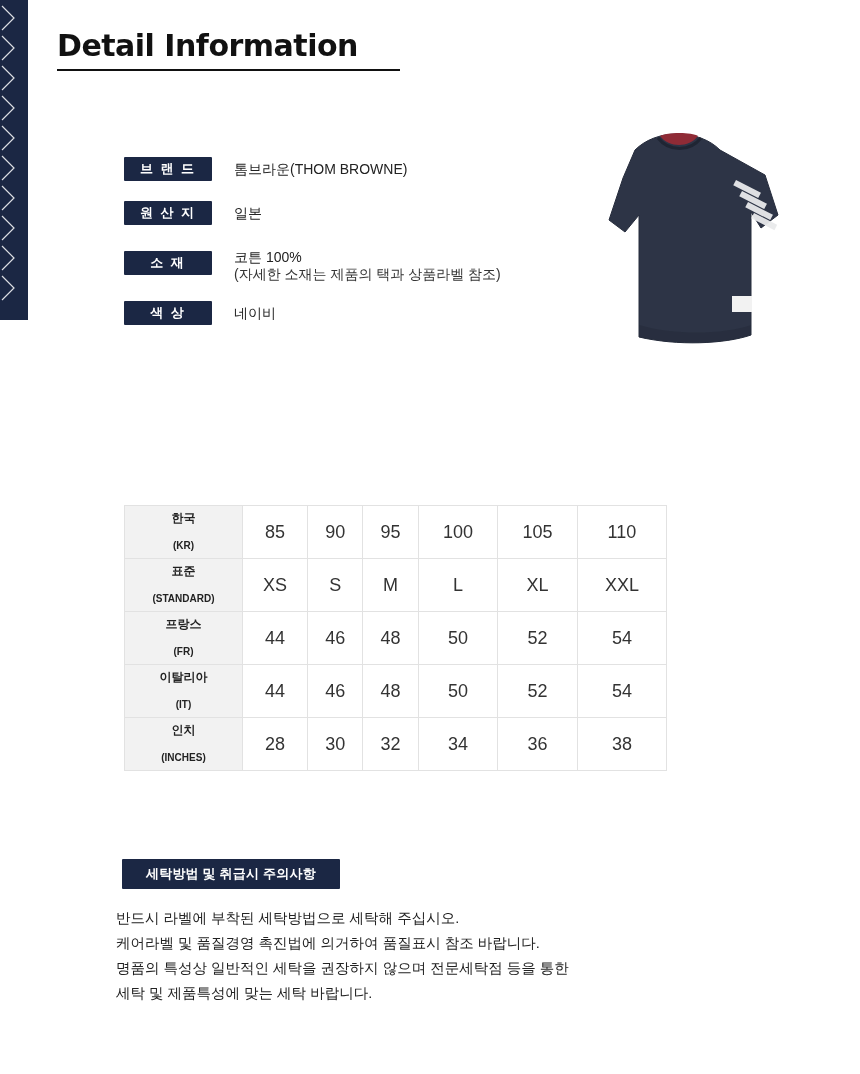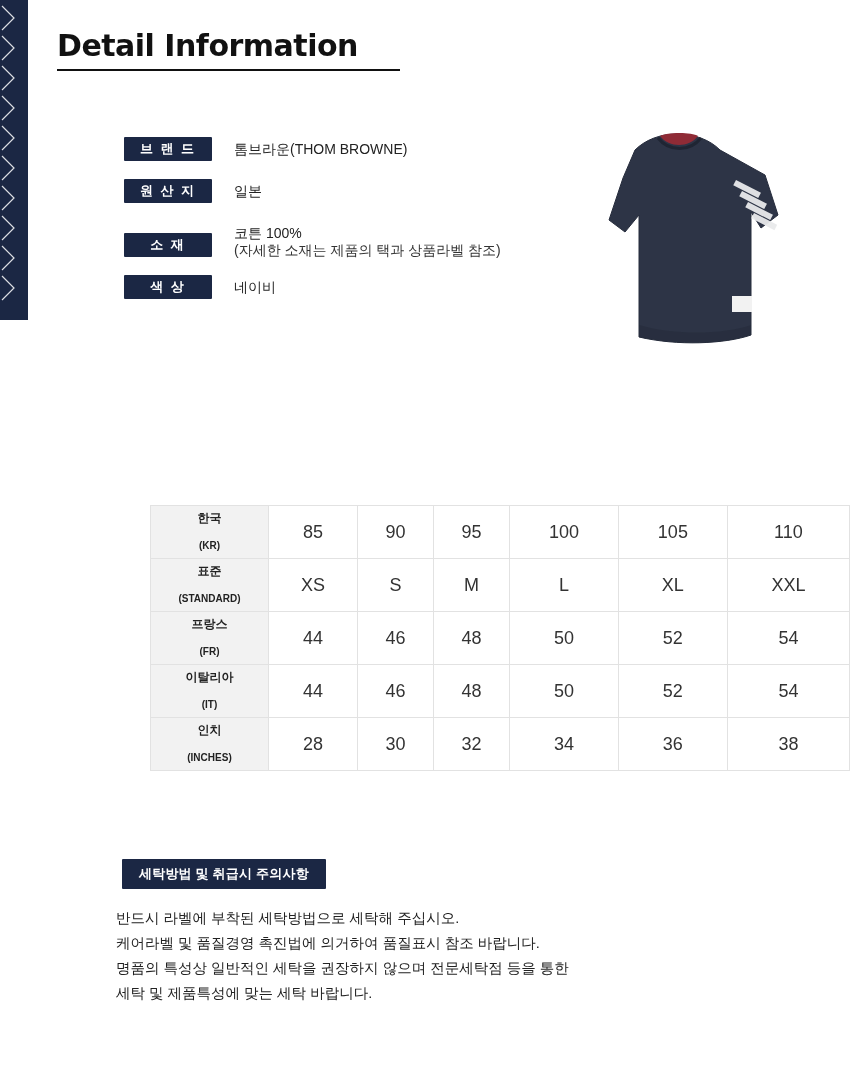--- a/index.html
+++ b/index.html
@@ -50,22 +50,23 @@
 
   
   .info-block {
     position: absolute;
     left: 124px;
     top: 137px;
     width: 420px;
   }
   .info-row {
     display: flex;
-    align-items: flex-end;
+    align-items: center;
     margin-bottom: 18px;
+    margin-top: 20px;
   }
   .info-label {
     width: 88px;
     min-width: 88px;
     height: 24px;
     background: #1b2744;
     color: #ffffff;
     font-size: 13px;
     font-weight: bold;
     display: flex;
@@ -93,24 +94,24 @@
     position: absolute;
     left: 565px;
     top: 120px;
     width: 230px;
     height: 265px;
   }
 
   
   .size-table {
     position: absolute;
-    left: 150px;
+    left: 124px;
     top: 505px;
     border-collapse: collapse;
-    width: 700px;
+    width: 543px;
   }
   .size-table td, .size-table th {
     border: 1px solid #e2e2e2;
     height: 50px;
     text-align: center;
     vertical-align: middle;
     font-size: 18px;
     color: #333;
     background: #ffffff;
   }
@@ -140,21 +141,21 @@
 
   
   .care-badge {
     position: absolute;
     left: 122px;
     top: 859px;
     background: #1b2744;
     color: #fff;
     font-size: 13px;
     font-weight: bold;
-    padding: 6px 17px;
+    padding: 6px 24px;
     border-radius: 1px;
     letter-spacing: 0.2px;
   }
   .care-text {
     position: absolute;
     left: 116px;
     top: 906px;
     width: 640px;
     font-size: 14.5px;
     line-height: 25px;

